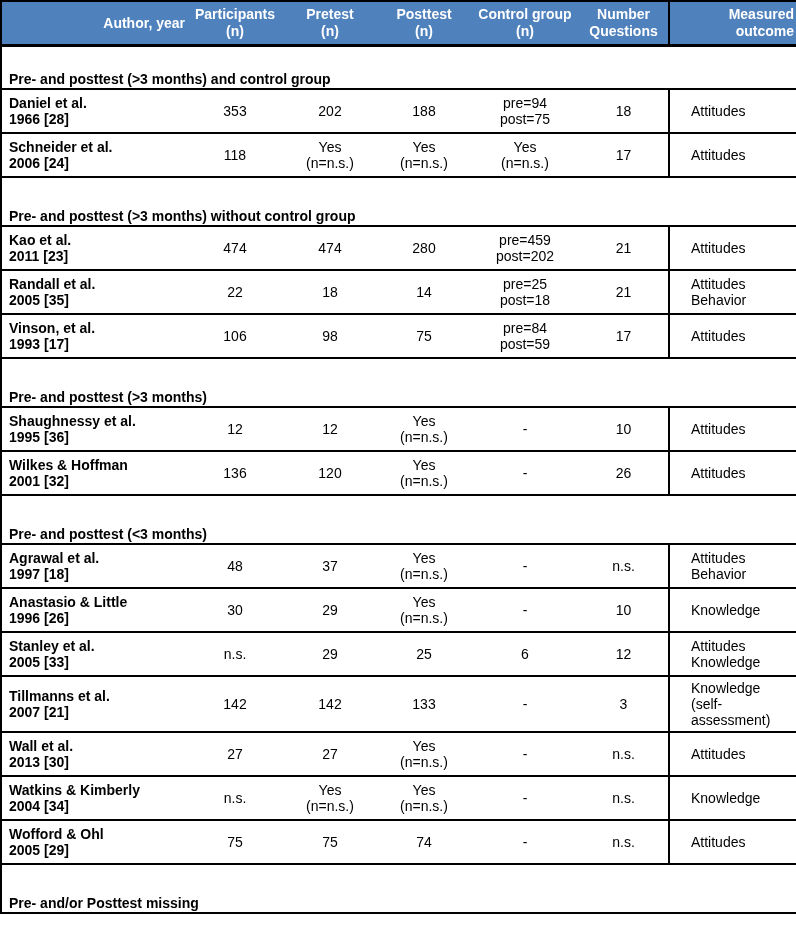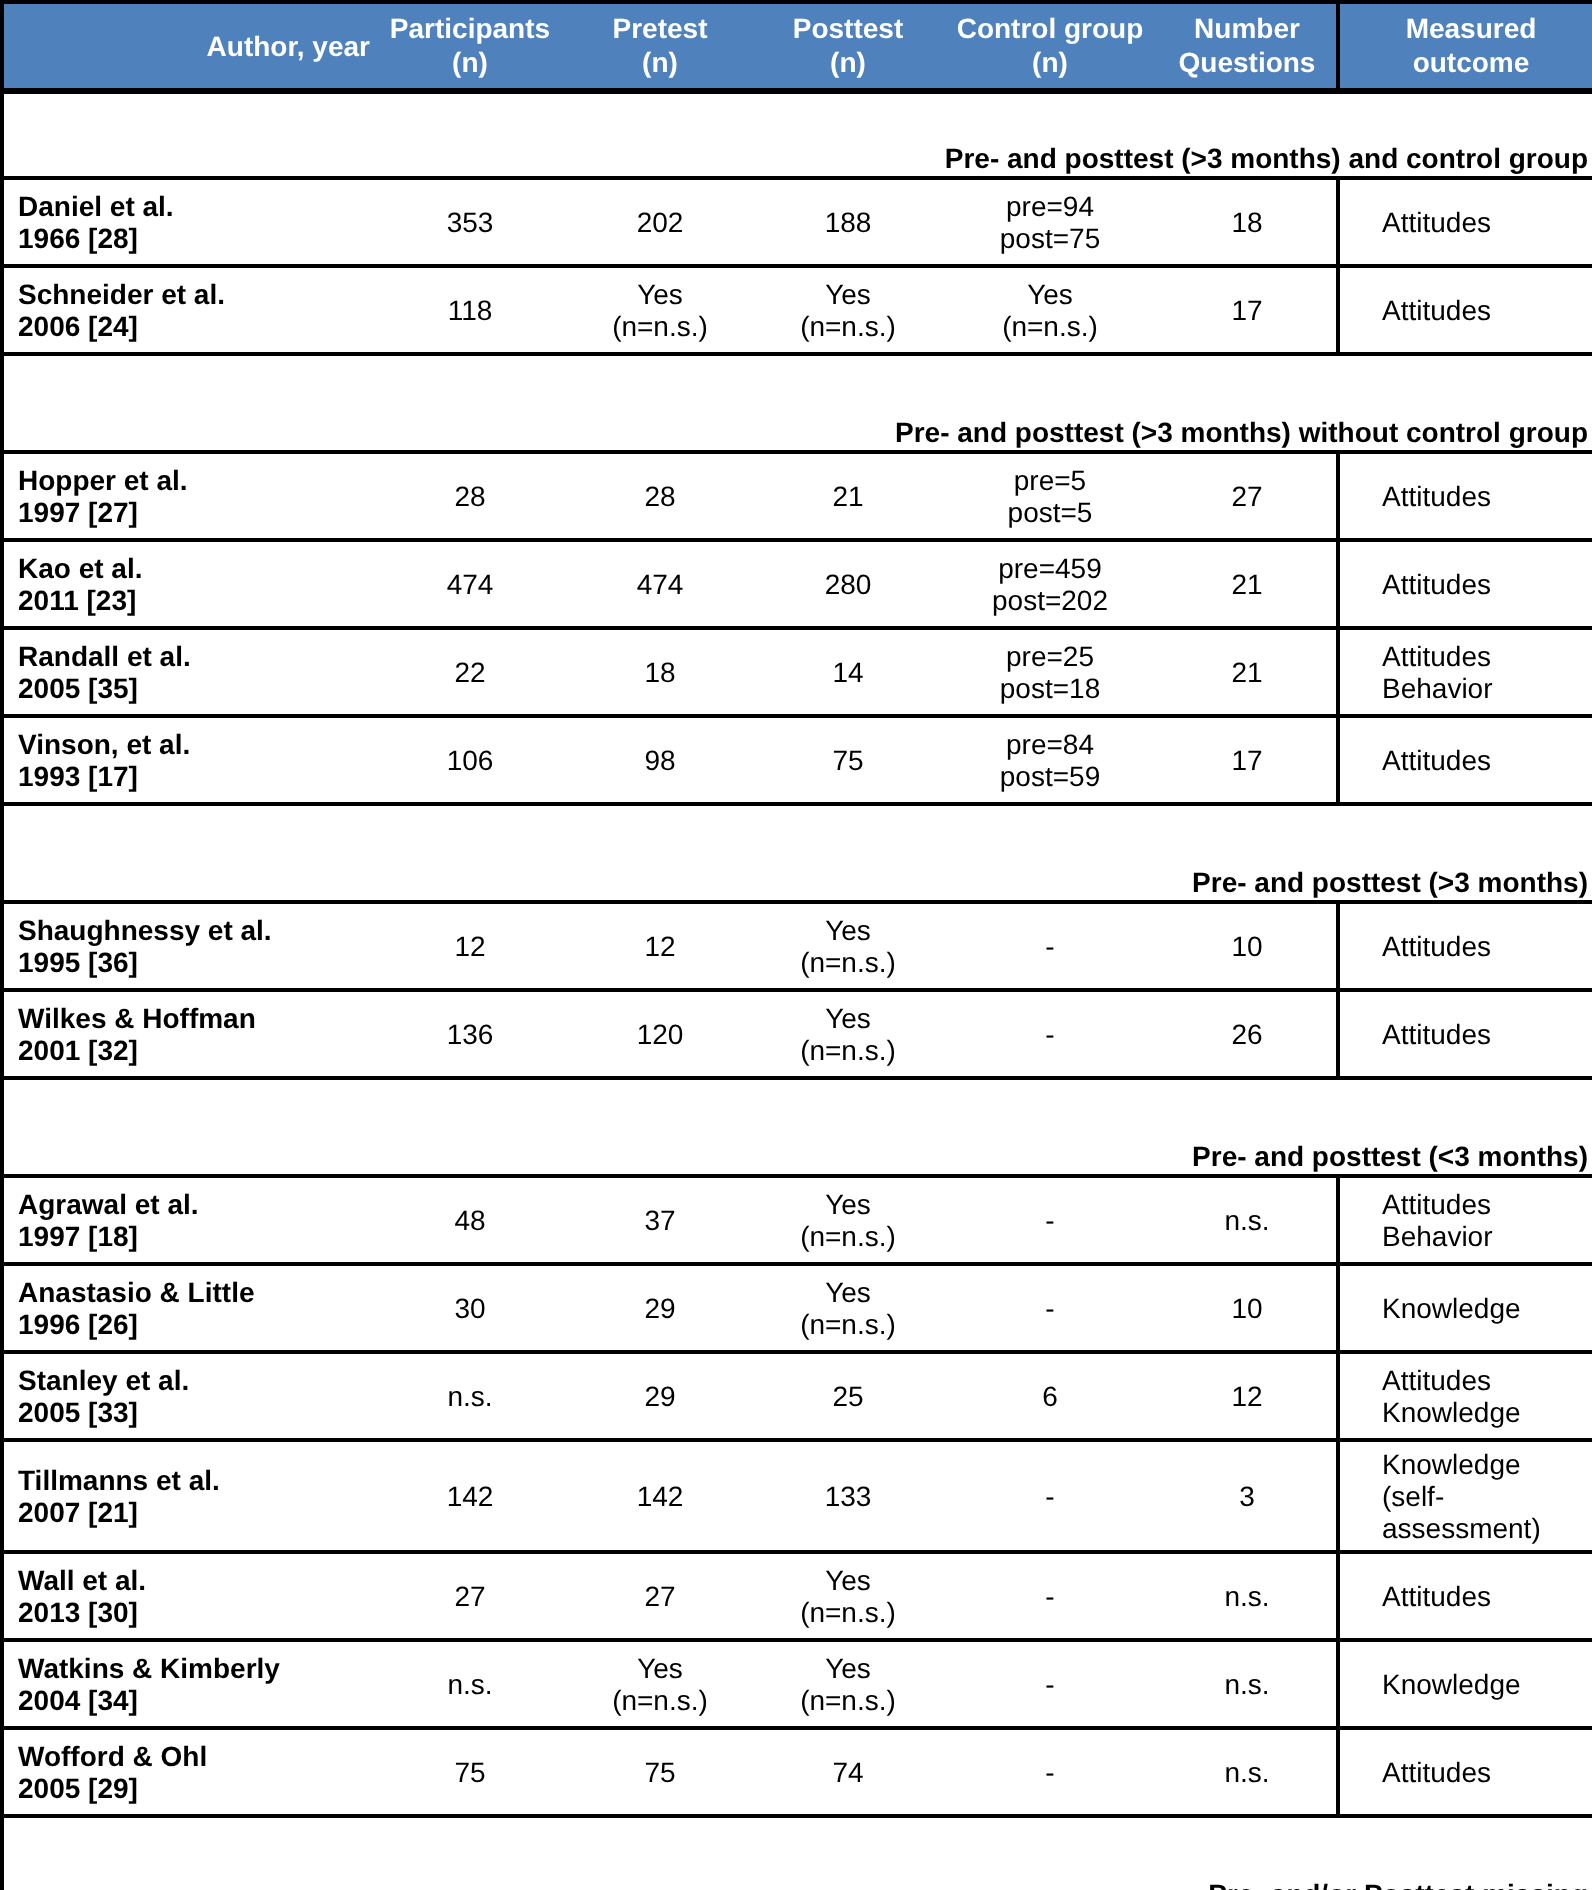--- a/index.html
+++ b/index.html
@@ -31,21 +31,21 @@
     padding: 3px 2px;
     border-bottom: 3px solid #000000;
     white-space: pre-line;
     height: 36px;
   }
   thead th.col-author {
     text-align: right;
     padding-left: 7px;
   }
   thead th.col-outcome {
-    text-align: center;
+    text-align: right;
     padding-left: 7px;
     border-left: 2px solid #000000;
   }
   
   tbody td {
     font-size: 14px;
     line-height: 16px;
     color: #000000;
     text-align: center;
     vertical-align: middle;
@@ -60,21 +60,21 @@
     font-weight: bold;
     padding-left: 7px;
   }
   tbody td.col-outcome {
     text-align: left;
     padding-left: 21px;
     border-left: 2px solid #000000;
   }
   
   tr.section-row td {
-    text-align: right;
+    text-align: left;
     font-weight: bold;
     vertical-align: bottom;
     height: 44px;
     padding: 2px 2px 1px 7px;
     border-top: 2px solid #000000;
     border-bottom: 2px solid #000000;
     white-space: normal;
   }
   tr.section-row.first-section td { height: 38px; }
 </style>
@@ -134,31 +134,20 @@
 (n=n.s.)</td>
           <td class="col-control">Yes
 (n=n.s.)</td>
           <td class="col-questions">17</td>
           <td class="col-outcome">Attitudes</td>
         </tr>
         <tr class="section-row">
           <td colspan="7">Pre- and posttest (&gt;3 months) without control group</td>
         </tr>
         <tr class="data-row">
-          <td class="col-author">Hopper et al.
-1997 [27]</td>
-          <td class="col-participants">28</td>
-          <td class="col-pretest">28</td>
-          <td class="col-posttest">21</td>
-          <td class="col-control">pre=5
-post=5</td>
-          <td class="col-questions">27</td>
-          <td class="col-outcome">Attitudes</td>
-        </tr>
-        <tr class="data-row">
           <td class="col-author">Kao et al.
 2011 [23]</td>
           <td class="col-participants">474</td>
           <td class="col-pretest">474</td>
           <td class="col-posttest">280</td>
           <td class="col-control">pre=459
 post=202</td>
           <td class="col-questions">21</td>
           <td class="col-outcome">Attitudes</td>
         </tr>

